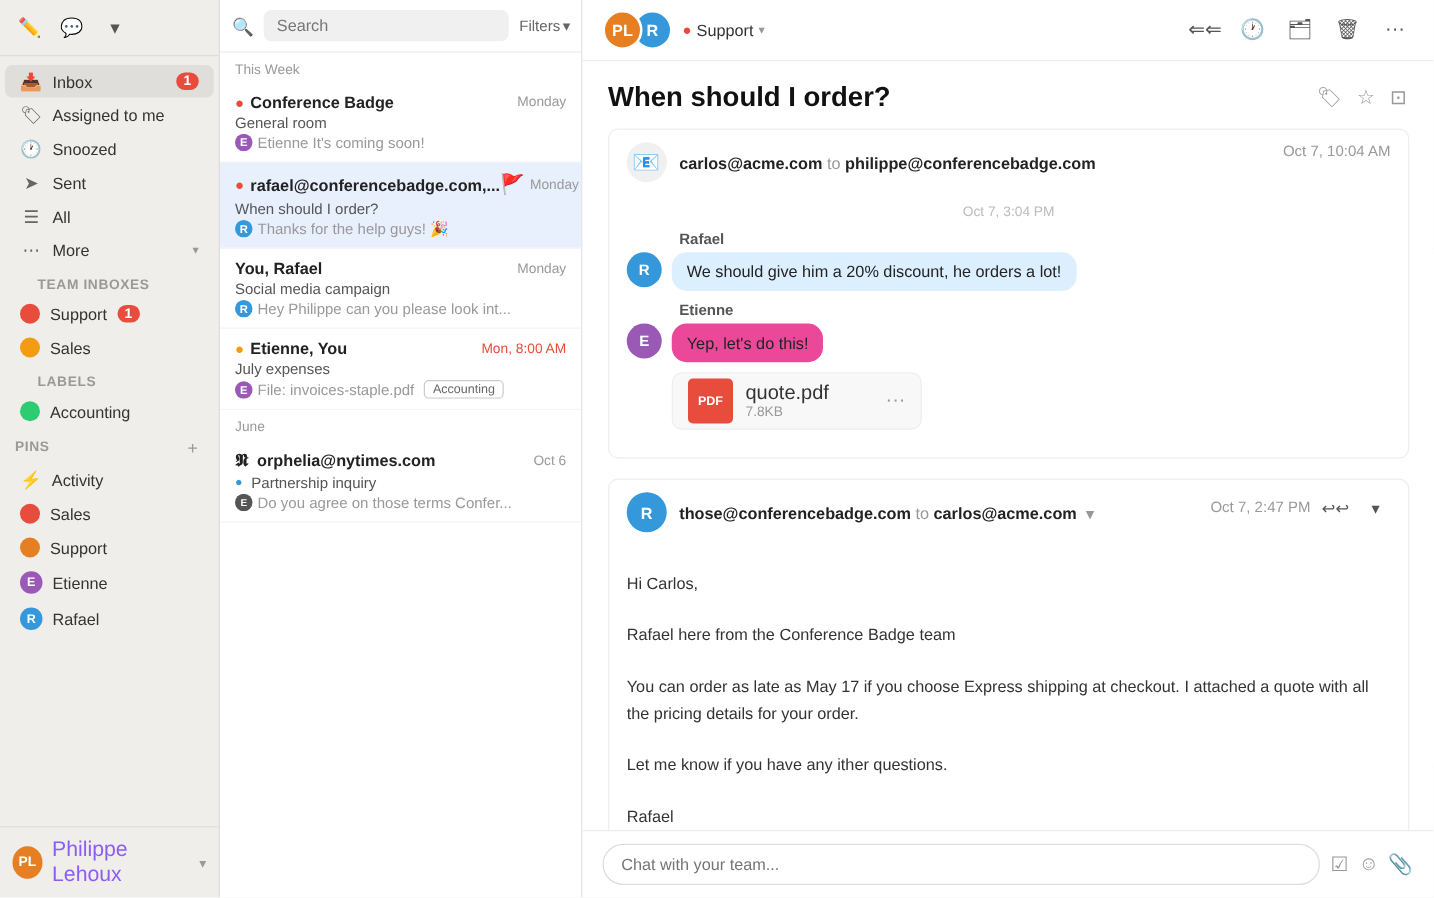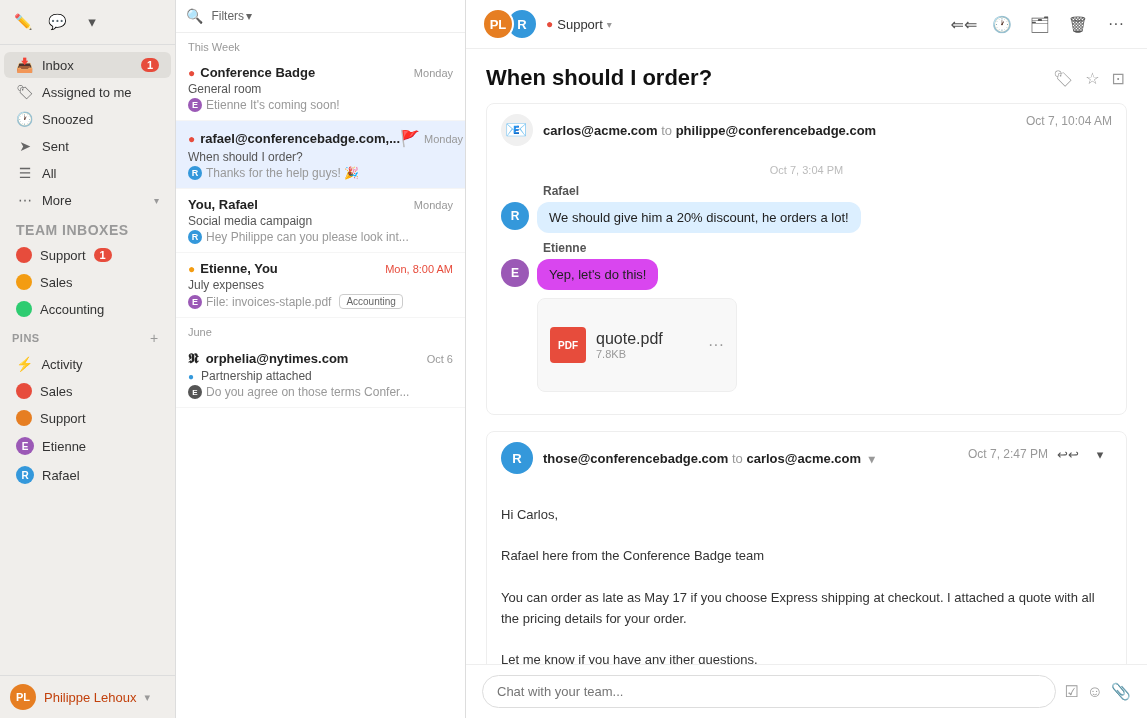--- a/index.html
+++ b/index.html
@@ -8,33 +8,33 @@
     
     .sidebar { width: 176px; background: #f0eeeb; display: flex; flex-direction: column; border-right: 1px solid #ddd; height: 100%; }
     .sidebar-top { padding: 8px 10px; display: flex; align-items: center; gap: 6px; border-bottom: 1px solid #ddd; }
     .sidebar-top-btn { width: 28px; height: 28px; border-radius: 6px; border: none; background: transparent; cursor: pointer; display: flex; align-items: center; justify-content: center; font-size: 15px; color: #555; }
     .sidebar-nav { padding: 6px 0; flex: 1; overflow-y: auto; }
     .nav-item { display: flex; align-items: center; gap: 8px; padding: 5px 12px; cursor: pointer; border-radius: 6px; margin: 1px 4px; color: #333; font-size: 13px; }
     .nav-item.active { background: #e0deda; font-weight: 500; }
     .nav-item .icon { font-size: 14px; color: #666; width: 18px; text-align: center; }
     .nav-item .label { flex: 1; }
     .nav-badge { background: #e74c3c; color: white; border-radius: 10px; padding: 1px 6px; font-size: 11px; font-weight: 600; }
-    .section-label { font-size: 14px; color: #999; padding: 8px 16px 3px; font-weight: 600; text-transform: uppercase; letter-spacing: 0.5px; }
+    .section-label { font-size: 11px; color: #999; padding: 8px 30px 3px; font-weight: 600; text-transform: uppercase; letter-spacing: 0.5px; }
     .team-item { display: flex; align-items: center; gap: 8px; padding: 5px 12px; cursor: pointer; border-radius: 6px; margin: 1px 4px; color: #333; font-size: 13px; }
     .team-dot { width: 16px; height: 16px; border-radius: 50%; display: inline-block; }
     .pins-section { padding: 0; }
     .pins-header { display: flex; align-items: center; justify-content: space-between; padding: 6px 12px 3px; }
     .pins-label { font-size: 11px; color: #999; font-weight: 600; text-transform: uppercase; letter-spacing: 0.5px; }
     .add-pin-btn { width: 18px; height: 18px; border-radius: 50%; border: none; background: transparent; cursor: pointer; font-size: 14px; color: #999; display: flex; align-items: center; justify-content: center; }
     .pin-item { display: flex; align-items: center; gap: 8px; padding: 5px 12px; cursor: pointer; border-radius: 6px; margin: 1px 4px; color: #333; font-size: 13px; }
     .pin-avatar { width: 18px; height: 18px; border-radius: 50%; object-fit: cover; display: flex; align-items: center; justify-content: center; font-size: 10px; font-weight: 600; color: white; }
     .sidebar-footer { padding: 8px 10px; border-top: 1px solid #ddd; display: flex; align-items: center; justify-content: space-between; }
     .user-info { display: flex; align-items: center; gap: 8px; cursor: pointer; }
     .user-avatar { width: 26px; height: 26px; border-radius: 50%; background: #bbb; display: flex; align-items: center; justify-content: center; font-size: 11px; font-weight: 600; color: white; }
-    .user-name { font-size: 13px; color: #c2410c; font-weight: 500; }
+    .user-name { font-size: 17px; color: #8b5cf6; font-weight: 500; }
     .chevron-icon { color: #999; font-size: 11px; }
 
     
     .conv-list { width: 290px; background: white; border-right: 1px solid #ddd; display: flex; flex-direction: column; height: 100%; }
     .conv-list-header { padding: 8px 10px; display: flex; align-items: center; gap: 8px; border-bottom: 1px solid #eee; }
     .search-input { flex: 1; background: #f0f0f0; border: none; border-radius: 6px; padding: 5px 10px; font-size: 13px; color: #333; outline: none; }
     .filters-btn { font-size: 12px; color: #666; cursor: pointer; display: flex; align-items: flex-end; gap: 2px; white-space: nowrap; }
     .conv-section-label { font-size: 11px; color: #999; padding: 8px 12px 4px; font-weight: 500; }
     .conv-item { padding: 8px 12px; cursor: pointer; border-bottom: 1px solid #f5f5f5; position: relative; }
     .conv-item.selected { background: #e8f0fe; }
@@ -67,25 +67,25 @@
     .email-from-info { display: flex; align-items: center; gap: 10px; }
     .email-icon { width: 32px; height: 32px; border-radius: 50%; display: flex; align-items: center; justify-content: center; font-size: 14px; flex-shrink: 0; }
     .email-from-detail .from { font-weight: 600; font-size: 13px; color: #222; }
     .email-time { font-size: 12px; color: #999; white-space: nowrap; }
     .email-body { padding: 0 14px 14px; font-size: 13px; color: #333; line-height: 1.6; }
 
     .chat-bubble-group { margin: 8px 0; }
     .chat-bubble-sender { font-size: 12px; font-weight: 600; color: #555; margin-bottom: 4px; padding-left: 42px; }
     .chat-bubble-row { display: flex; align-items: flex-start; gap: 8px; margin-bottom: 4px; }
     .chat-avatar { width: 28px; height: 28px; border-radius: 50%; display: flex; align-items: center; justify-content: center; font-size: 12px; font-weight: 600; color: white; flex-shrink: 0; }
-    .chat-bubble { background: #d946ef; border-radius: 12px; padding: 8px 12px; font-size: 13px; color: #222; max-width: 480px; }
+    .chat-bubble { background: #ec4899; border-radius: 12px; padding: 8px 12px; font-size: 13px; color: #222; max-width: 480px; }
     .chat-bubble.blue { background: #dcefff; }
     .chat-time { font-size: 11px; color: #bbb; text-align: center; margin: 8px 0; }
 
-    .file-attachment { display: flex; align-items: center; gap: 10px; background: #f8f8f8; border: 1px solid #eee; border-radius: 8px; padding: 28px 12px; margin-top: 8px; margin-left: 36px; width: 200px; }
+    .file-attachment { display: flex; align-items: center; gap: 10px; background: #f8f8f8; border: 1px solid #eee; border-radius: 8px; padding: 4px 12px; margin-top: 8px; margin-left: 36px; width: 200px; }
     .pdf-icon { width: 36px; height: 36px; background: #e74c3c; border-radius: 4px; display: flex; align-items: center; justify-content: center; font-size: 10px; font-weight: 700; color: white; }
     .file-info .filename { font-size: 16px; font-weight: 400; color: #333; }
     .file-info .filesize { font-size: 11px; color: #999; }
     .file-menu { margin-left: auto; cursor: pointer; color: #999; font-size: 16px; }
 
     .email-reply-block { margin-bottom: 16px; }
 
     .chat-compose { padding: 10px 16px; border-top: 1px solid #eee; display: flex; align-items: center; }
     .compose-input { flex: 1; border: 1px solid #ddd; border-radius: 20px; padding: 8px 14px; font-size: 13px; outline: none; color: #999; }
     .compose-actions { display: flex; align-items: center; gap: 8px; margin-left: 8px; }
@@ -133,20 +133,21 @@
     <div class="team-item">
       <span class="team-dot" style="background:#e74c3c;"></span>
       <span>Support</span>
       <span class="nav-badge">1</span>
     </div>
     <div class="team-item">
       <span class="team-dot" style="background:#f39c12;"></span>
       <span>Sales</span>
     </div>
 
+    <div class="section-label">Labels</div>
     <div class="team-item">
       <span class="team-dot" style="background:#2ecc71;"></span>
       <span>Accounting</span>
     </div>
 
     <div class="pins-section">
       <div class="pins-header">
         <span class="pins-label">Pins</span>
         <button class="add-pin-btn">+</button>
       </div>
@@ -177,20 +178,21 @@
       <div class="user-avatar" style="background:#e67e22;">PL</div>
       <span class="user-name">Philippe Lehoux</span>
       <span class="chevron-icon">▾</span>
     </div>
   </div>
 </div>
 
 <div class="conv-list">
   <div class="conv-list-header">
     <span style="color:#999;font-size:14px;">🔍</span>
+    <input class="search-input" type="text" placeholder="Search" style="">
     <span class="filters-btn">
       <span>Filters</span>
       <span>▾</span>
     </span>
   </div>
 
   <div class="conv-section-label">This Week</div>
 
   <div class="conv-item">
     <div class="conv-header">
@@ -268,21 +270,21 @@
   <div class="conv-item">
     <div class="conv-header">
       <div class="conv-from">
         <span style="font-size:14px;margin-right:2px;">𝕹</span>
         <span>orphelia@nytimes.com</span>
       </div>
       <span class="conv-date">Oct 6</span>
     </div>
     <div class="conv-subject">
       <span style="color:#3498db;font-size:10px;margin-right:3px;">●</span>
-      <span>Partnership attached</span>
+      <span>Partnership inquiry</span>
     </div>
     <div class="conv-preview">
       <div class="conv-avatar" style="background:#555;font-size:8px;">E</div>
       <span>Do you agree on those terms Confer...</span>
     </div>
   </div>
 </div>
 
 <div class="main-view">
   <div class="main-header">

